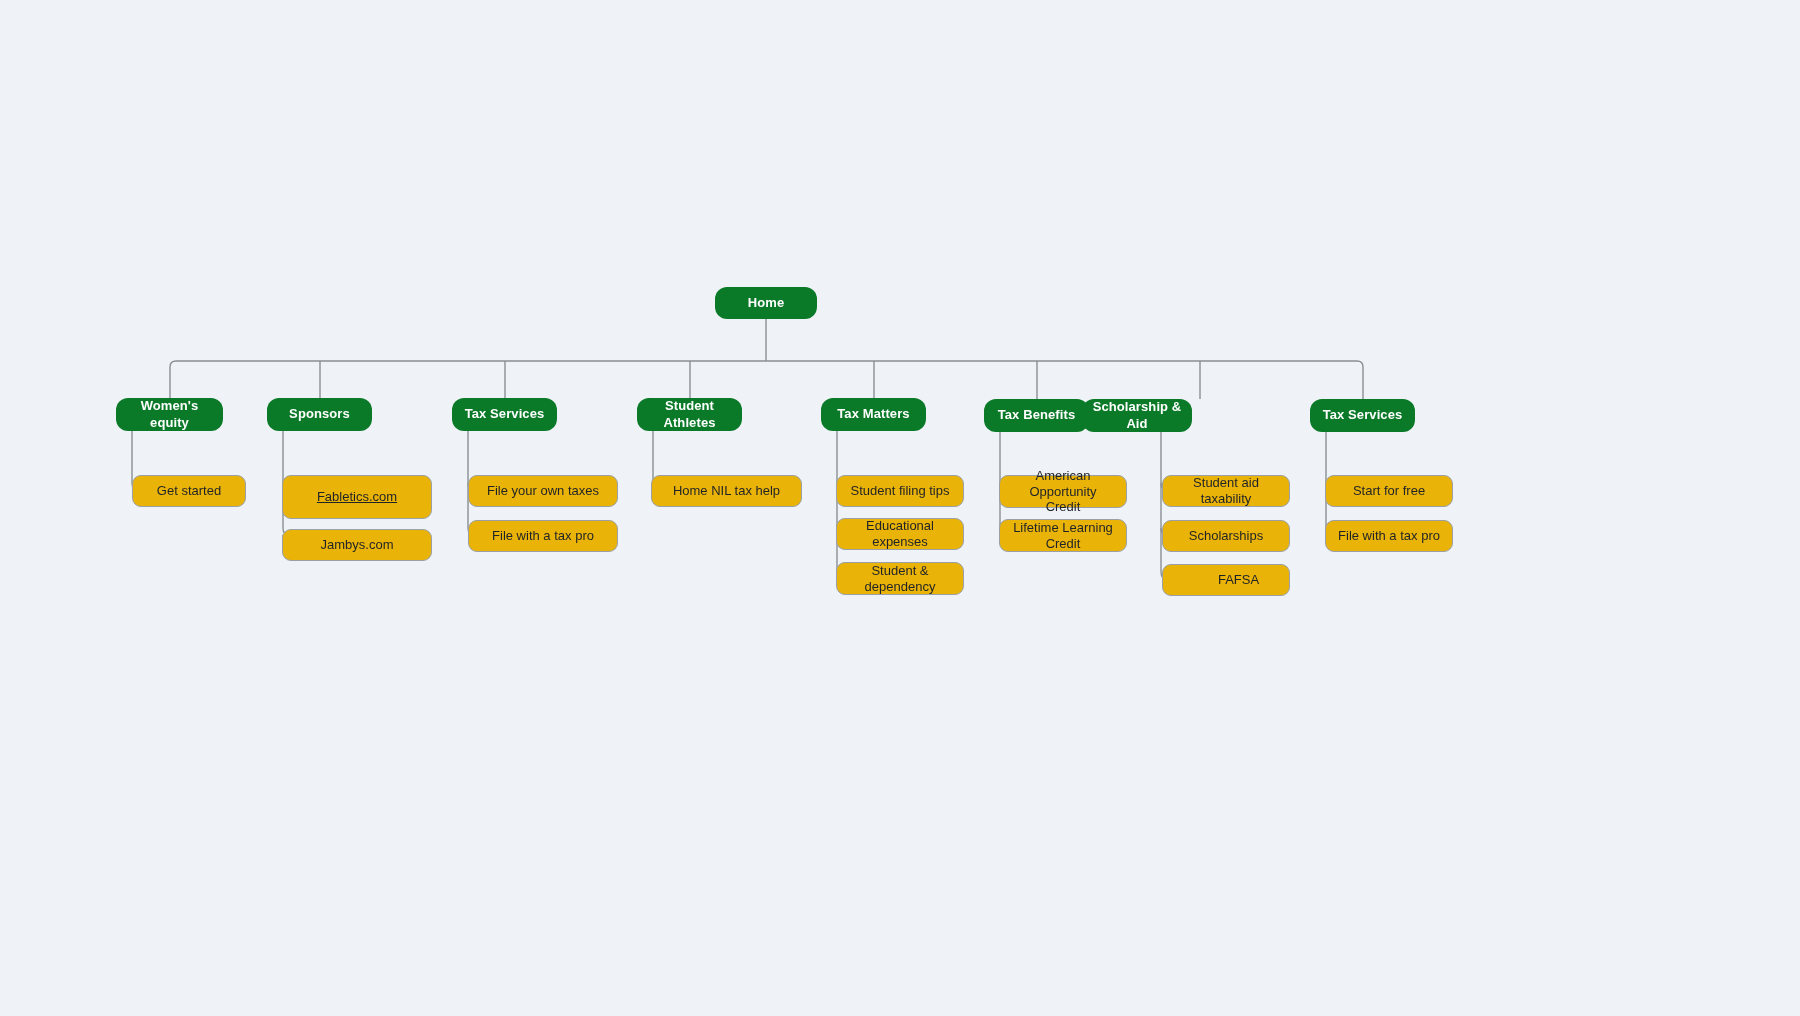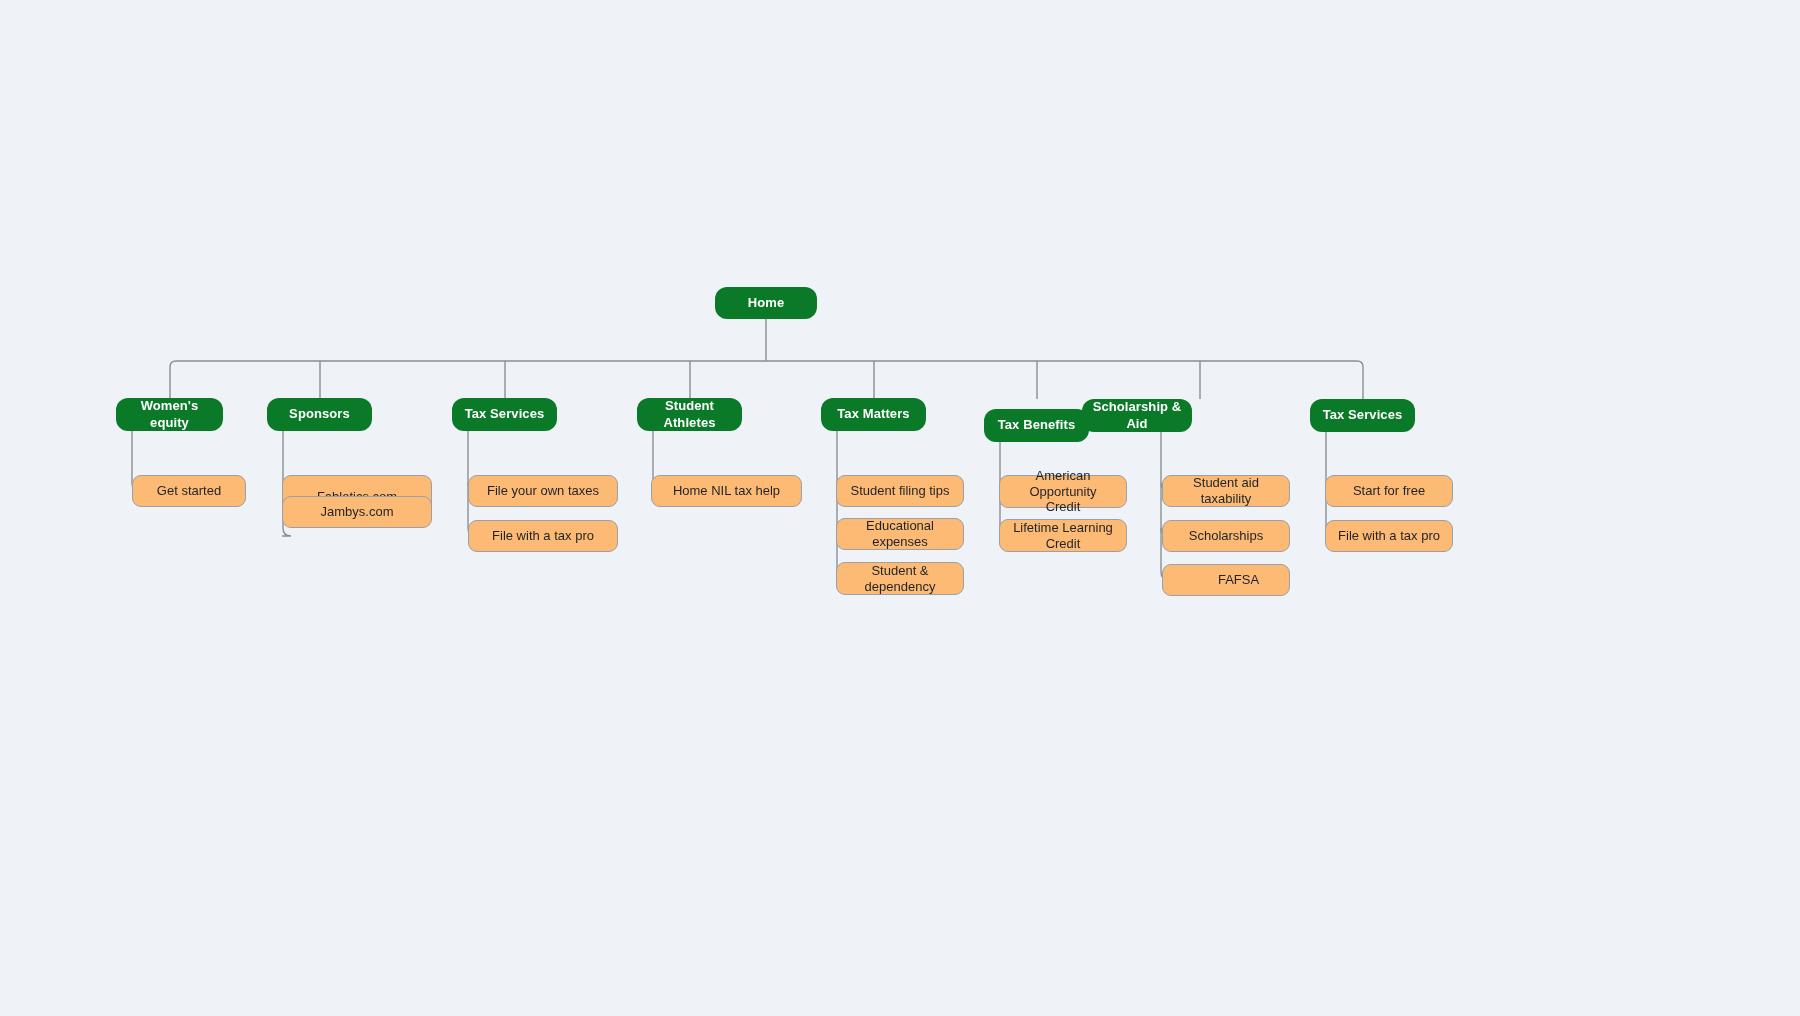--- a/index.html
+++ b/index.html
@@ -48,21 +48,21 @@
     color: #ffffff;
     border-radius: 12px;
     font-size: 13px;
     font-weight: 600;
     letter-spacing: 0.1px;
     line-height: 1.25;
     padding: 0 8px;
   }
 
   .node-leaf {
-    background: #fdba74;
+    background: #eab308;
     color: #1f2328;
     border: 1px solid #9aa0a6;
     border-radius: 9px;
     font-size: 13px;
     font-weight: 400;
     line-height: 1.22;
     padding: 0 10px;
   }
 
   .node-label {
@@ -118,21 +118,21 @@
     </div>
     <div class="node node-leaf" style="left: 132px; top: 475px; width: 114px; height: 32px;">
       <span class="node-label">Get started</span>
     </div>
     <div class="node node-branch" style="left: 267px; top: 398px; width: 105px; height: 33px;">
       <span class="node-label">Sponsors</span>
     </div>
     <div class="node node-leaf" style="left: 282px; top: 475px; width: 150px; height: 44px; text-decoration: underline;">
       <span class="node-label">Fabletics.com</span>
     </div>
-    <div class="node node-leaf" style="left: 282px; top: 496px; width: 150px; height: 32px;">
+    <div class="node node-leaf" style="left: 282px; top: 529px; width: 150px; height: 32px;">
       <span class="node-label">Jambys.com</span>
     </div>
     <div class="node node-branch" style="left: 452px; top: 398px; width: 105px; height: 33px;">
       <span class="node-label">Tax Services</span>
     </div>
     <div class="node node-leaf" style="left: 468px; top: 475px; width: 150px; height: 32px;">
       <span class="node-label">File your own taxes</span>
     </div>
     <div class="node node-leaf" style="left: 468px; top: 520px; width: 150px; height: 32px;">
       <span class="node-label">File with a tax pro</span>
@@ -150,21 +150,21 @@
       <span class="node-label">Student filing tips</span>
     </div>
     <div class="node node-leaf" style="left: 836px; top: 518px; width: 128px; height: 32px;">
       <span class="node-label">Educational
 expenses</span>
     </div>
     <div class="node node-leaf" style="left: 836px; top: 562px; width: 128px; height: 33px;">
       <span class="node-label">Student &amp;
 dependency</span>
     </div>
-    <div class="node node-branch" style="left: 984px; top: 409px; width: 105px; height: 33px; text-align: center;">
+    <div class="node node-branch" style="left: 984px; top: 399px; width: 105px; height: 33px; text-align: center;">
       <span class="node-label">Tax Benefits</span>
     </div>
     <div class="node node-leaf" style="left: 999px; top: 475px; width: 128px; height: 33px;">
       <span class="node-label">American Opportunity
 Credit</span>
     </div>
     <div class="node node-leaf" style="left: 999px; top: 519px; width: 128px; height: 33px;">
       <span class="node-label">Lifetime Learning
 Credit</span>
     </div>

